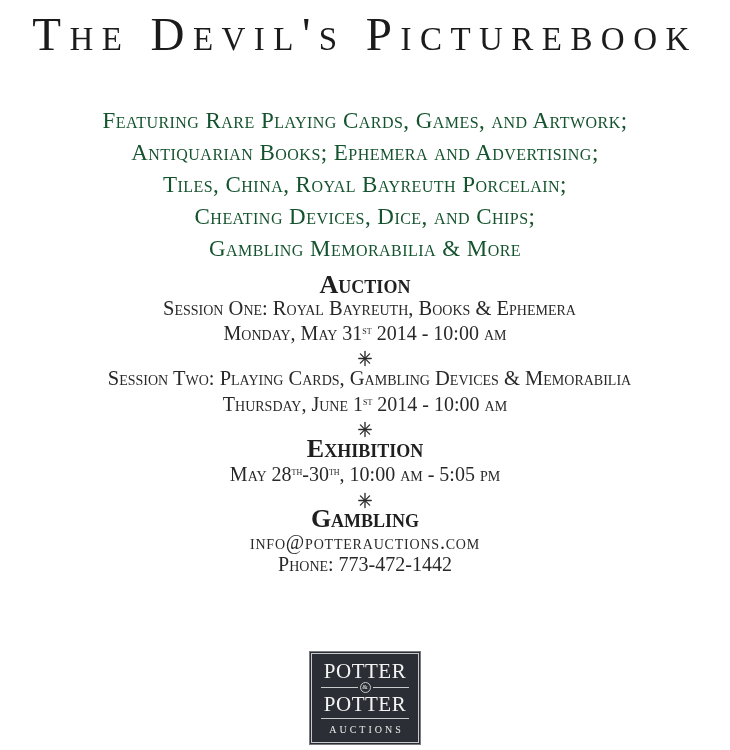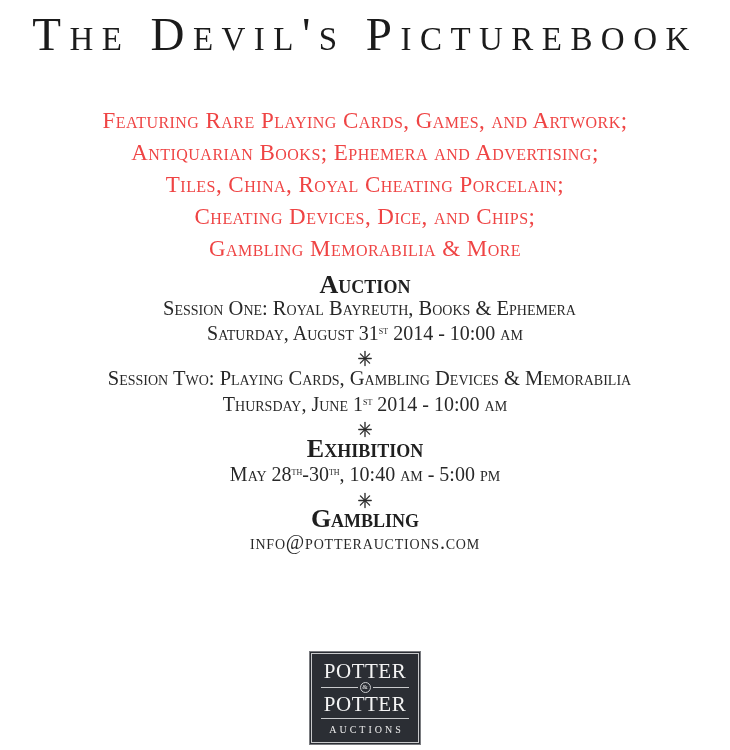--- a/index.html
+++ b/index.html
@@ -24,21 +24,21 @@
     letter-spacing: 0.18em;
     color: #1b1b1b;
     white-space: nowrap;
   }
 
   .featuring {
     margin-top: 45px;
     font-size: 23px;
     line-height: 32px;
     letter-spacing: 0.02em;
-    color: #ef4444;
+    color: #14532d;
   }
 
   .details {
     margin-top: 9px;
     font-size: 20px;
     line-height: 22.5px;
     color: #282828;
   }
   .details .heading   { font-weight: 700; font-size: 26px; color: #1f1f1f; }
   .details .session   { font-size: 20.5px; padding-left: 9px; }
@@ -107,32 +107,32 @@
 </head>
 <body>
 
 <div class="page">
 
   <div class="title sc">The Devil's Picturebook</div>
 
   <div class="featuring sc">
     <div>Featuring Rare Playing Cards, Games, and Artwork;</div>
     <div>Antiquarian Books; Ephemera and Advertising;</div>
-    <div>Tiles, China, Royal Cheating Porcelain;</div>
+    <div>Tiles, China, Royal Bayreuth Porcelain;</div>
     <div>Cheating Devices, Dice, and Chips;</div>
     <div>Gambling Memorabilia &amp; More</div>
   </div>
 
   <div class="details sc">
 
     <div class="heading">Auction</div>
 
     <div class="session">Session One: Royal Bayreuth, Books &amp; Ephemera</div>
 
-    <div class="dateline"><span>Saturday, August 31</span><sup class="sup">st</sup><span> 2014 - 10:00 am</span></div>
+    <div class="dateline"><span>Monday, May 31</span><sup class="sup">st</sup><span> 2014 - 10:00 am</span></div>
 
     <div class="star-row">
       <svg width="16" height="17" viewBox="0 0 18 18">
         <g stroke="#2b2b2b" stroke-width="1.5" stroke-linecap="round">
           <line x1="9" y1="1" x2="9" y2="17"></line>
           <line x1="2" y1="9" x2="16" y2="9"></line>
           <line x1="3.8" y1="3.8" x2="14.2" y2="14.2"></line>
           <line x1="14.2" y1="3.8" x2="3.8" y2="14.2"></line>
         </g>
       </svg>
@@ -148,37 +148,38 @@
           <line x1="9" y1="1" x2="9" y2="17"></line>
           <line x1="2" y1="9" x2="16" y2="9"></line>
           <line x1="3.8" y1="3.8" x2="14.2" y2="14.2"></line>
           <line x1="14.2" y1="3.8" x2="3.8" y2="14.2"></line>
         </g>
       </svg>
     </div>
 
     <div class="heading">Exhibition</div>
 
-    <div class="dateline"><span>May 28</span><sup class="sup">th</sup><span>-30</span><sup class="sup">th</sup><span>, 10:40 am - 5:00 pm</span></div>
+    <div class="dateline"><span>May 28</span><sup class="sup">th</sup><span>-30</span><sup class="sup">th</sup><span>, 10:00 am - 5:05 pm</span></div>
 
     <div class="star-row">
       <svg width="16" height="17" viewBox="0 0 18 18">
         <g stroke="#2b2b2b" stroke-width="1.5" stroke-linecap="round">
           <line x1="9" y1="1" x2="9" y2="17"></line>
           <line x1="2" y1="9" x2="16" y2="9"></line>
           <line x1="3.8" y1="3.8" x2="14.2" y2="14.2"></line>
           <line x1="14.2" y1="3.8" x2="3.8" y2="14.2"></line>
         </g>
       </svg>
     </div>
 
     <div class="heading">Gambling</div>
 
     <div class="dateline email">info@potterauctions.com</div>
 
+    <div class="dateline">Phone: 773-472-1442</div>
 
   </div>
 
   <div class="logo-box">
     <div class="logo-inner">
       <div class="logo-word">POTTER</div>
       <div class="logo-amp-row">
         <div class="seg"></div>
         <div class="amp-badge">&amp;</div>
         <div class="seg"></div>

